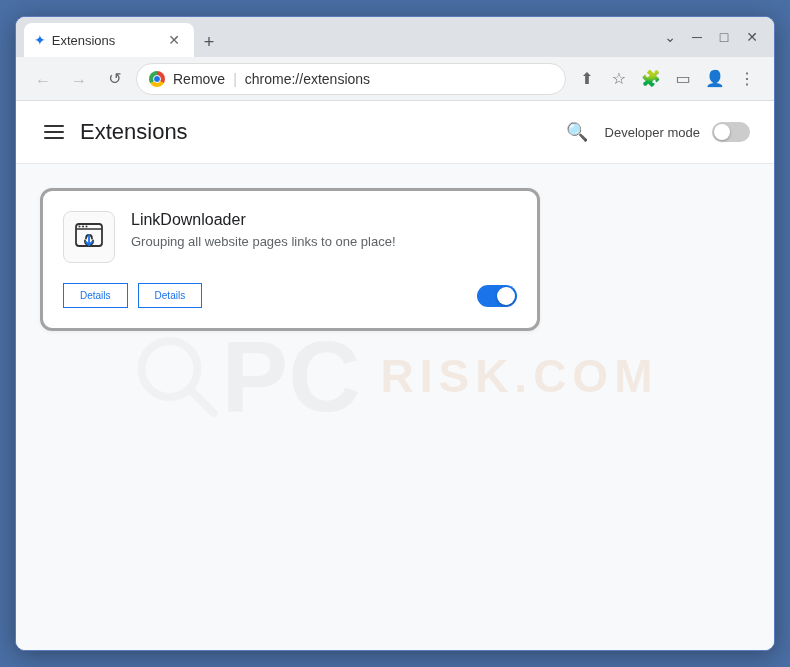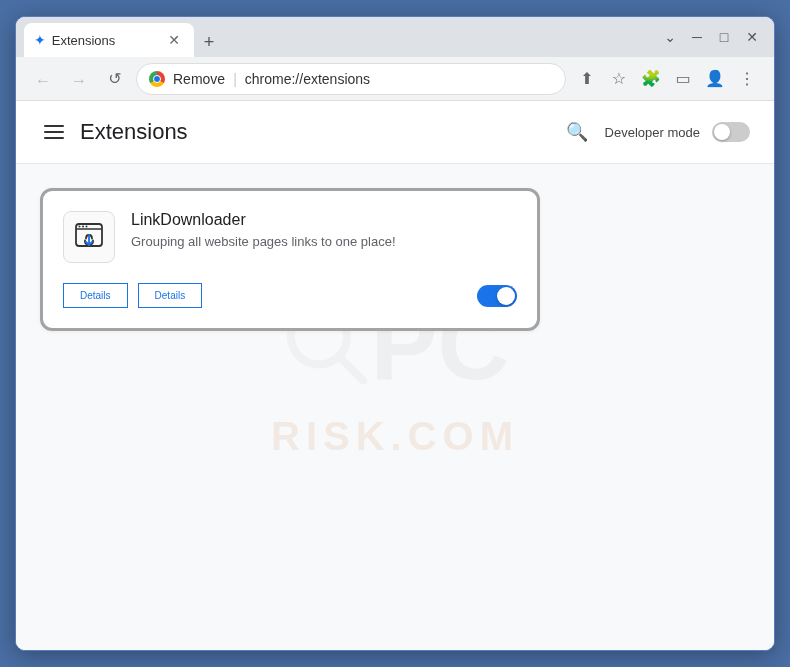--- a/index.html
+++ b/index.html
@@ -213,21 +213,21 @@
       position: relative;
     }
 
     
     .watermark {
       position: absolute;
       top: 50%;
       left: 50%;
       transform: translate(-50%, -50%);
       display: flex;
-      flex-direction: column;
+      flex-direction: row;
       align-items: center;
       gap: 20px;
       opacity: 0.12;
       pointer-events: none;
       z-index: 0;
     }
 
     .watermark-logo {
       display: flex;
       align-items: center;
@@ -235,21 +235,21 @@
     }
 
     .watermark-pc {
       font-size: 100px;
       font-weight: 900;
       color: #aaa;
       line-height: 1;
     }
 
     .watermark-risk {
-      font-size: 40px;
+      font-size: 46px;
       font-weight: 700;
       color: #c87941;
       letter-spacing: 6px;
       text-transform: uppercase;
     }
 
     
     .extensions-header {
       display: flex;
       align-items: center;

